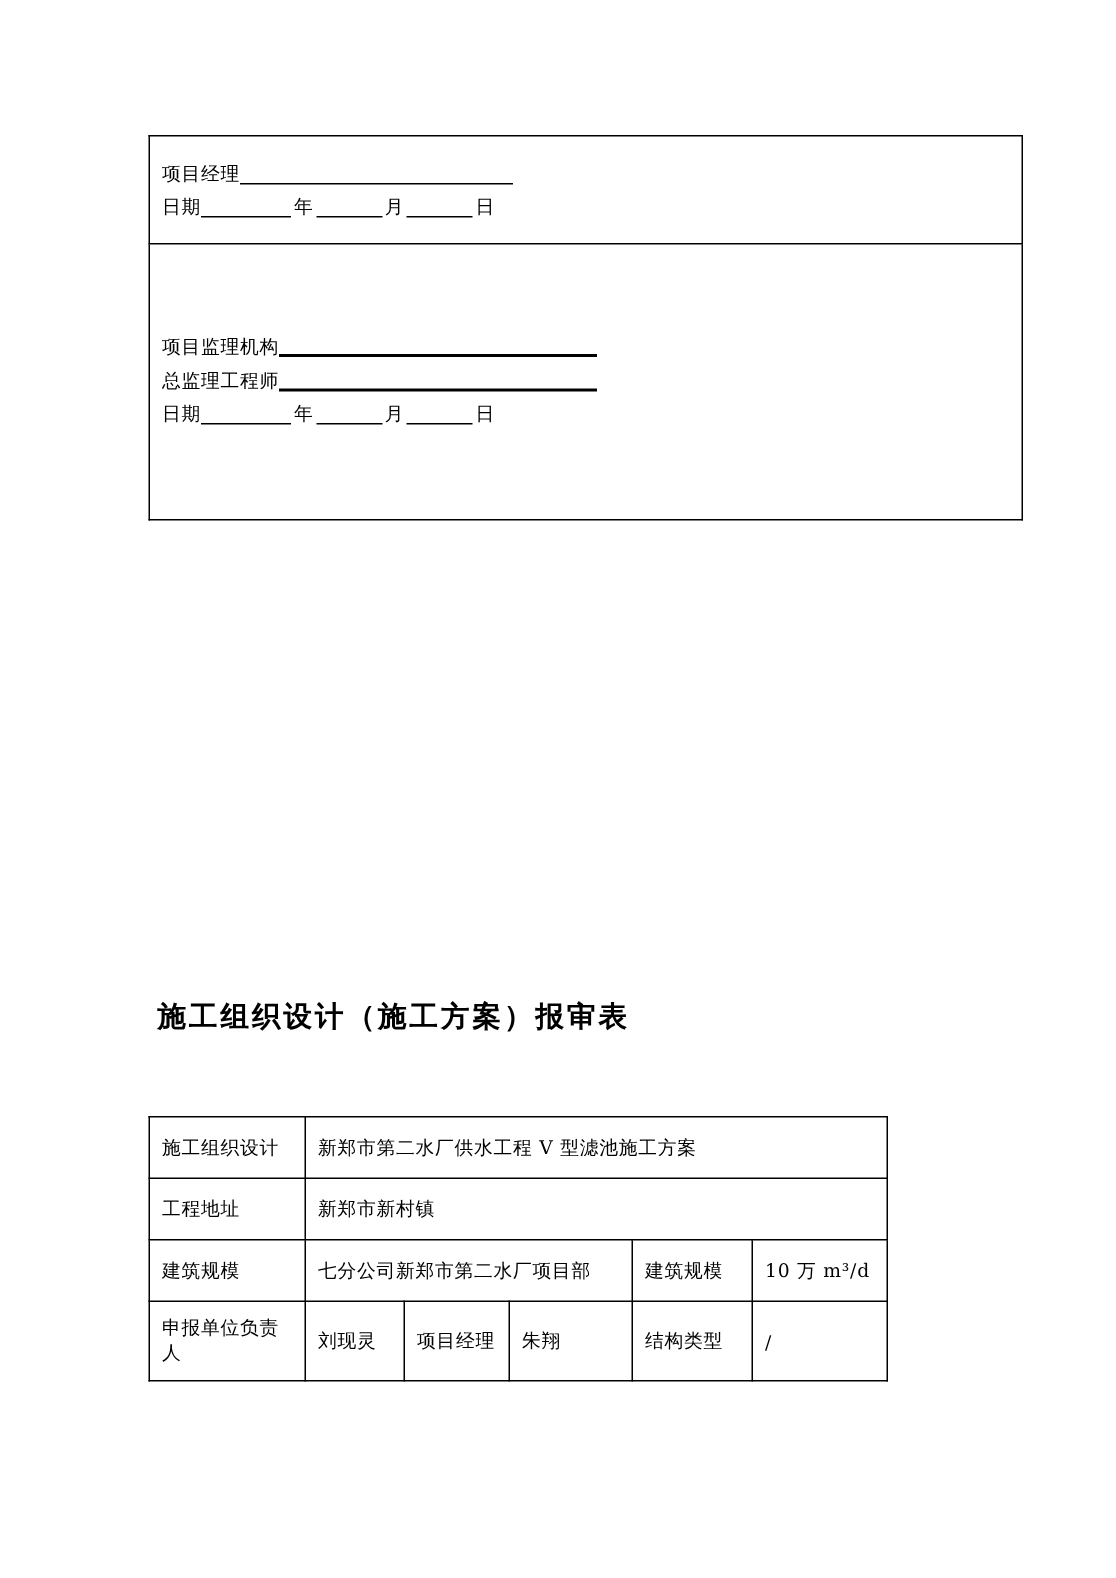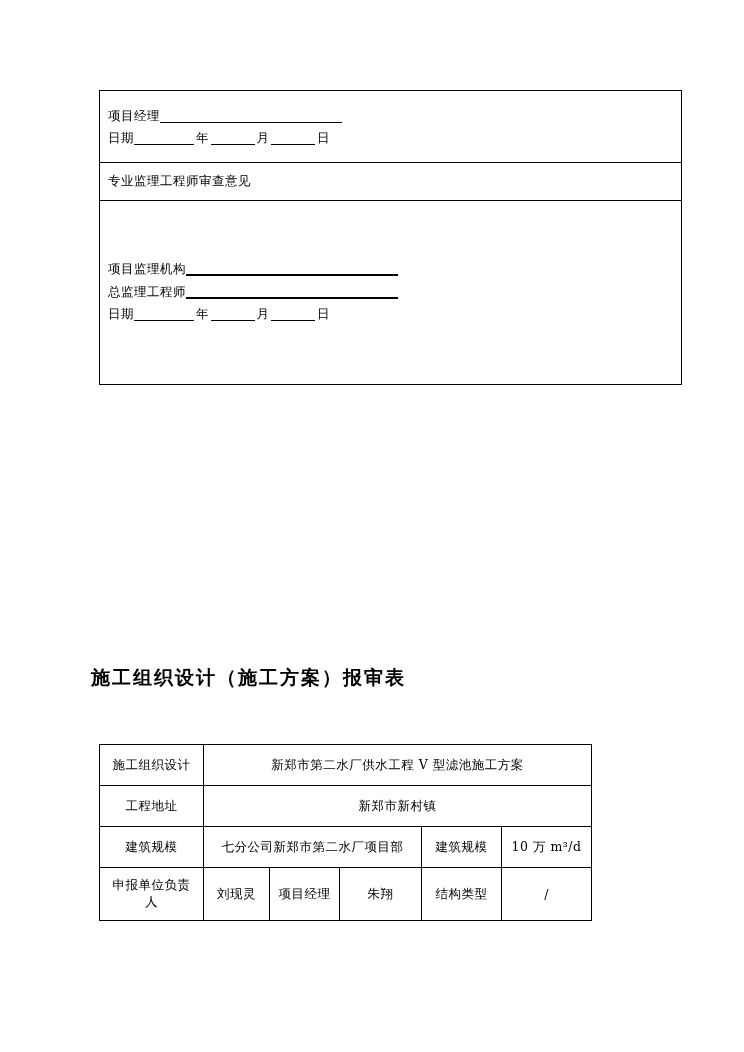--- a/index.html
+++ b/index.html
@@ -69,38 +69,37 @@
   }
   .opinion {
     font-size: 12.5px;
     padding: 10px 0 10px 8px;
     letter-spacing: 0.5px;
   }
 
   
   .doc-title {
     position: absolute;
-    left: 91px;
+    left: 105px;
     top: 665px;
     font-size: 19px;
     font-weight: bold;
     letter-spacing: 2px;
     font-family: "DejaVu Serif", "Liberation Serif", serif;
   }
 
   
   .info-table {
     position: absolute;
     left: 99px;
     top: 744px;
     width: 472px;
     border-collapse: collapse;
     table-layout: fixed;
     font-size: 12.5px;
-    text-align: center;
   }
   .info-table td {
     border: 1px solid #000;
     padding: 9px 8px;
     vertical-align: middle;
     letter-spacing: 0.5px;
     height: 22px;
   }
 </style>
 </head>
@@ -127,25 +126,20 @@
               <span class="unit">年</span>
               <span class="uline u-shorter"></span>
               <span class="unit">月</span>
               <span class="uline u-shorter"></span>
               <span class="unit">日</span>
             </div>
           </div>
         </td>
       </tr>
 
-      <tr>
-        <td>
-          <div class="opinion">专业监理工程师审查意见</div>
-        </td>
-      </tr>
 
 
 
       <tr>
         <td>
           <div class="cellpad" style="padding-top:52px;padding-bottom:56px;">
             <div class="line-row">
               <span class="lbl">项目监理机构</span>
               <span class="uline u-mid u-thick"></span>
             </div>

